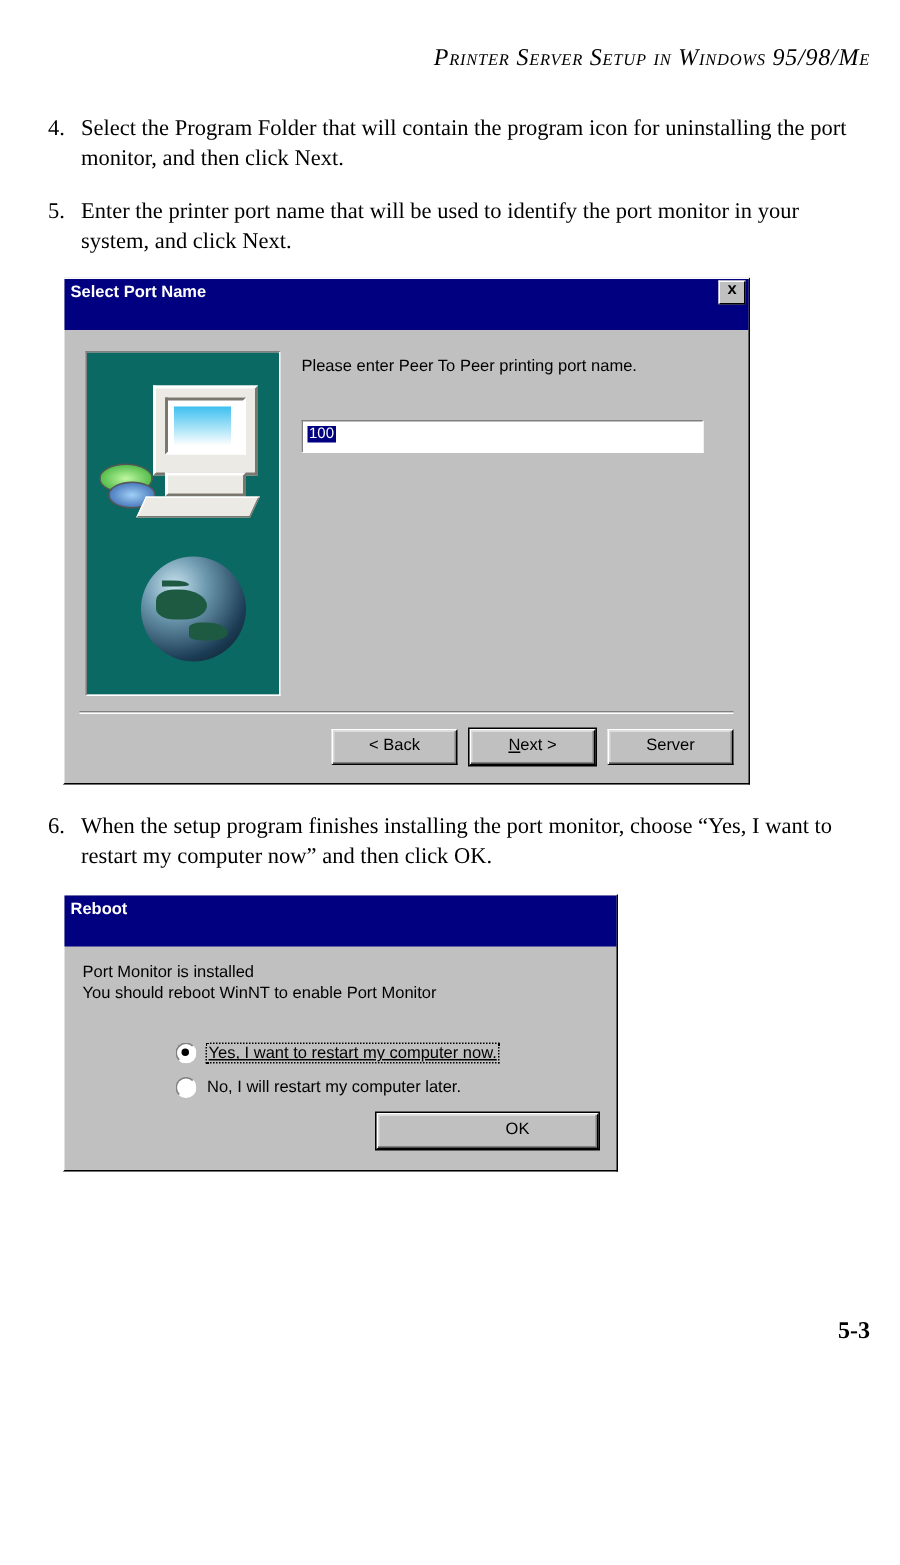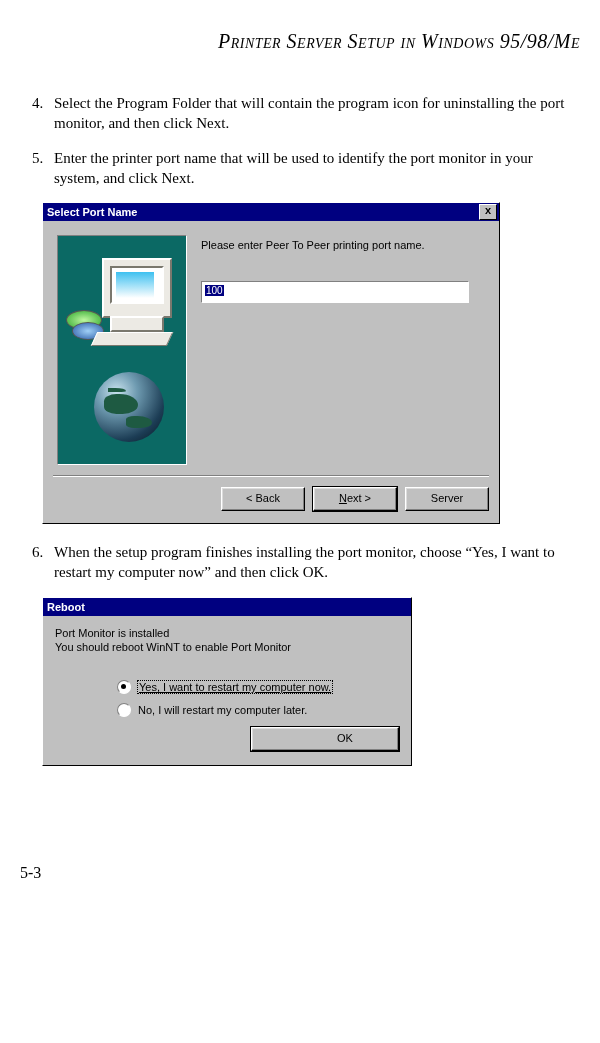--- a/index.html
+++ b/index.html
@@ -9,44 +9,45 @@
     font-size: 15px;
     color: #000;
     background: #fff;
     width: 560px;
   }
   .header {
     font-style: italic;
     font-variant: small-caps;
     letter-spacing: 0.5px;
     text-align: right;
-    font-size: 20px;
-    margin-bottom: 40px;
+    font-size: 16px;
+    margin-bottom: 28px;
   }
   ol {
     margin: 0;
     padding-left: 12px;
     list-style: none;
   }
   ol li {
     display: flex;
     margin-bottom: 14px;
     line-height: 1.35;
   }
   ol li .num {
     min-width: 22px;
     flex-shrink: 0;
   }
   ol li .txt {
     flex: 1;
   }
   .page-num {
-    text-align: left;
+    text-align: right;
     margin-top: 80px;
     font-size: 16px;
+    font-weight: bold;
   }
 
   
   .dialog {
     display: inline-block;
     border-top: 1px solid #fff;
     border-left: 1px solid #fff;
     border-right: 1px solid #000;
     border-bottom: 1px solid #000;
     background: #c0c0c0;
@@ -56,21 +57,21 @@
     margin-bottom: 18px;
     color: #000;
   }
   .titlebar {
     background: #000080;
     color: #fff;
     display: flex;
     align-items: center;
     justify-content: space-between;
     height: 18px;
-    padding: 0 2px 0 4px;
+    padding: 0 2px 16px 4px;
     font-weight: bold;
   }
   .titlebar .close {
     width: 16px;
     height: 14px;
     background: #c0c0c0;
     border-top: 1px solid #fff;
     border-left: 1px solid #fff;
     border-right: 1px solid #000;
     border-bottom: 1px solid #000;

